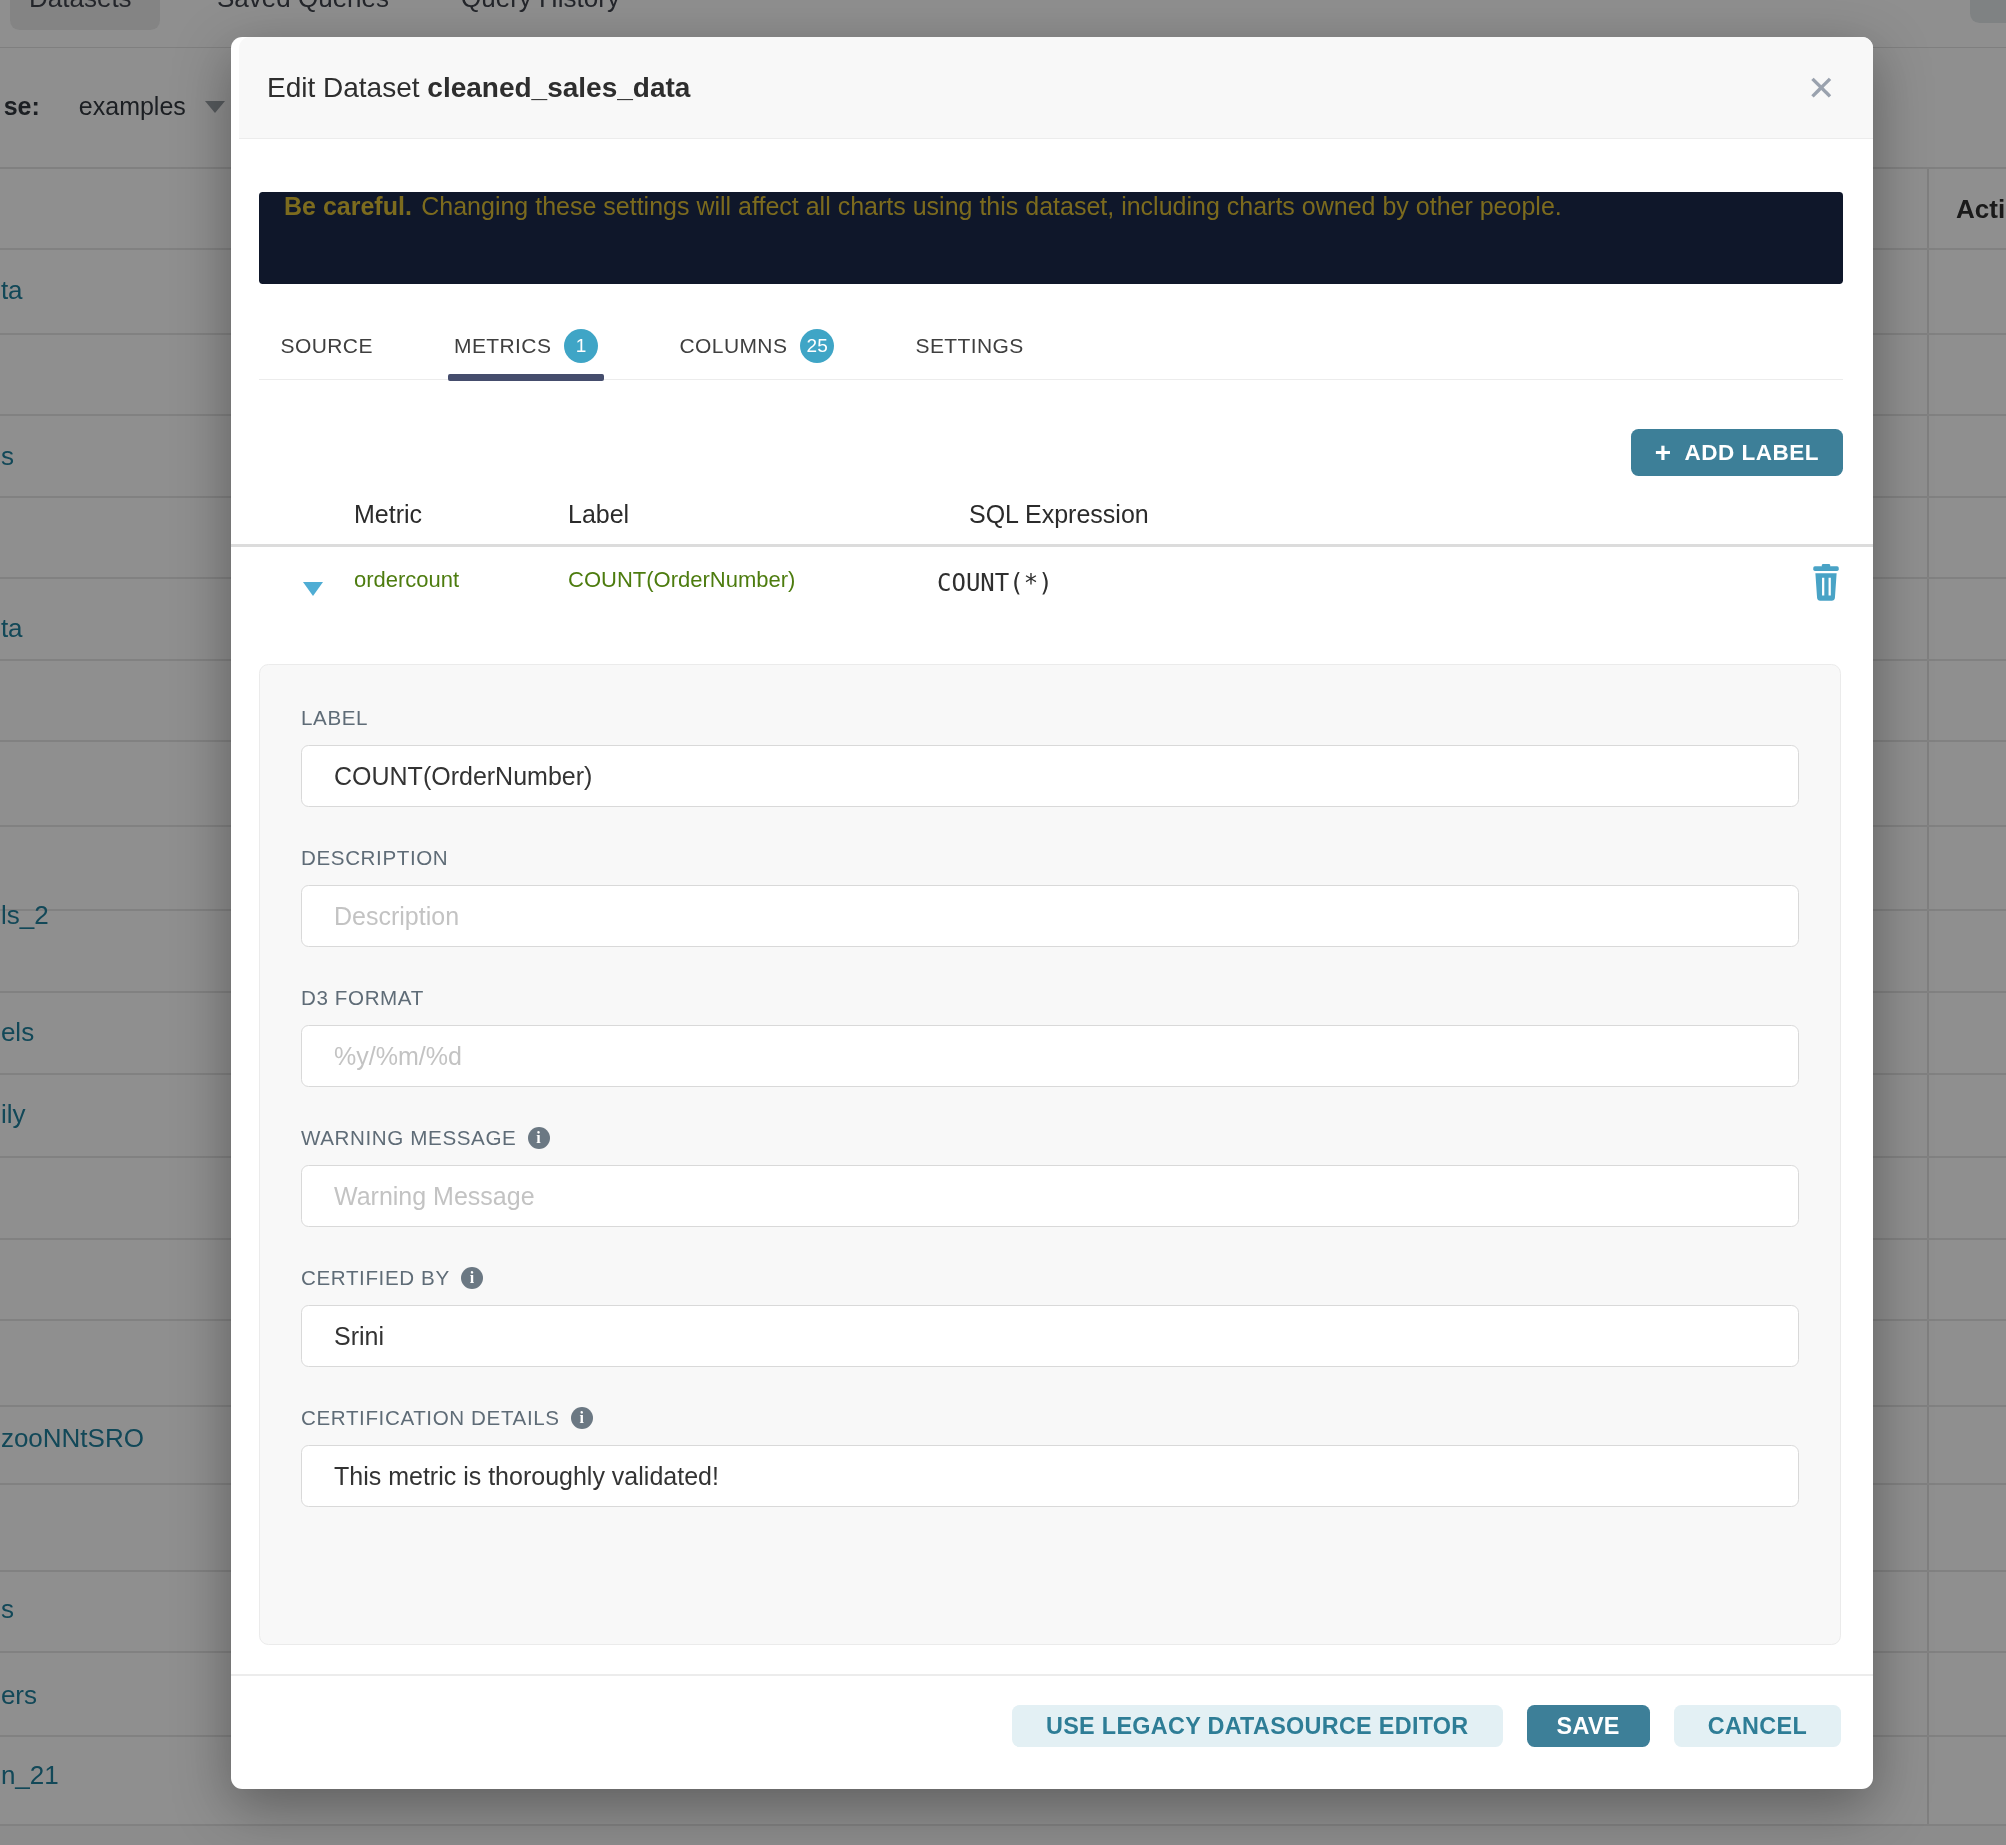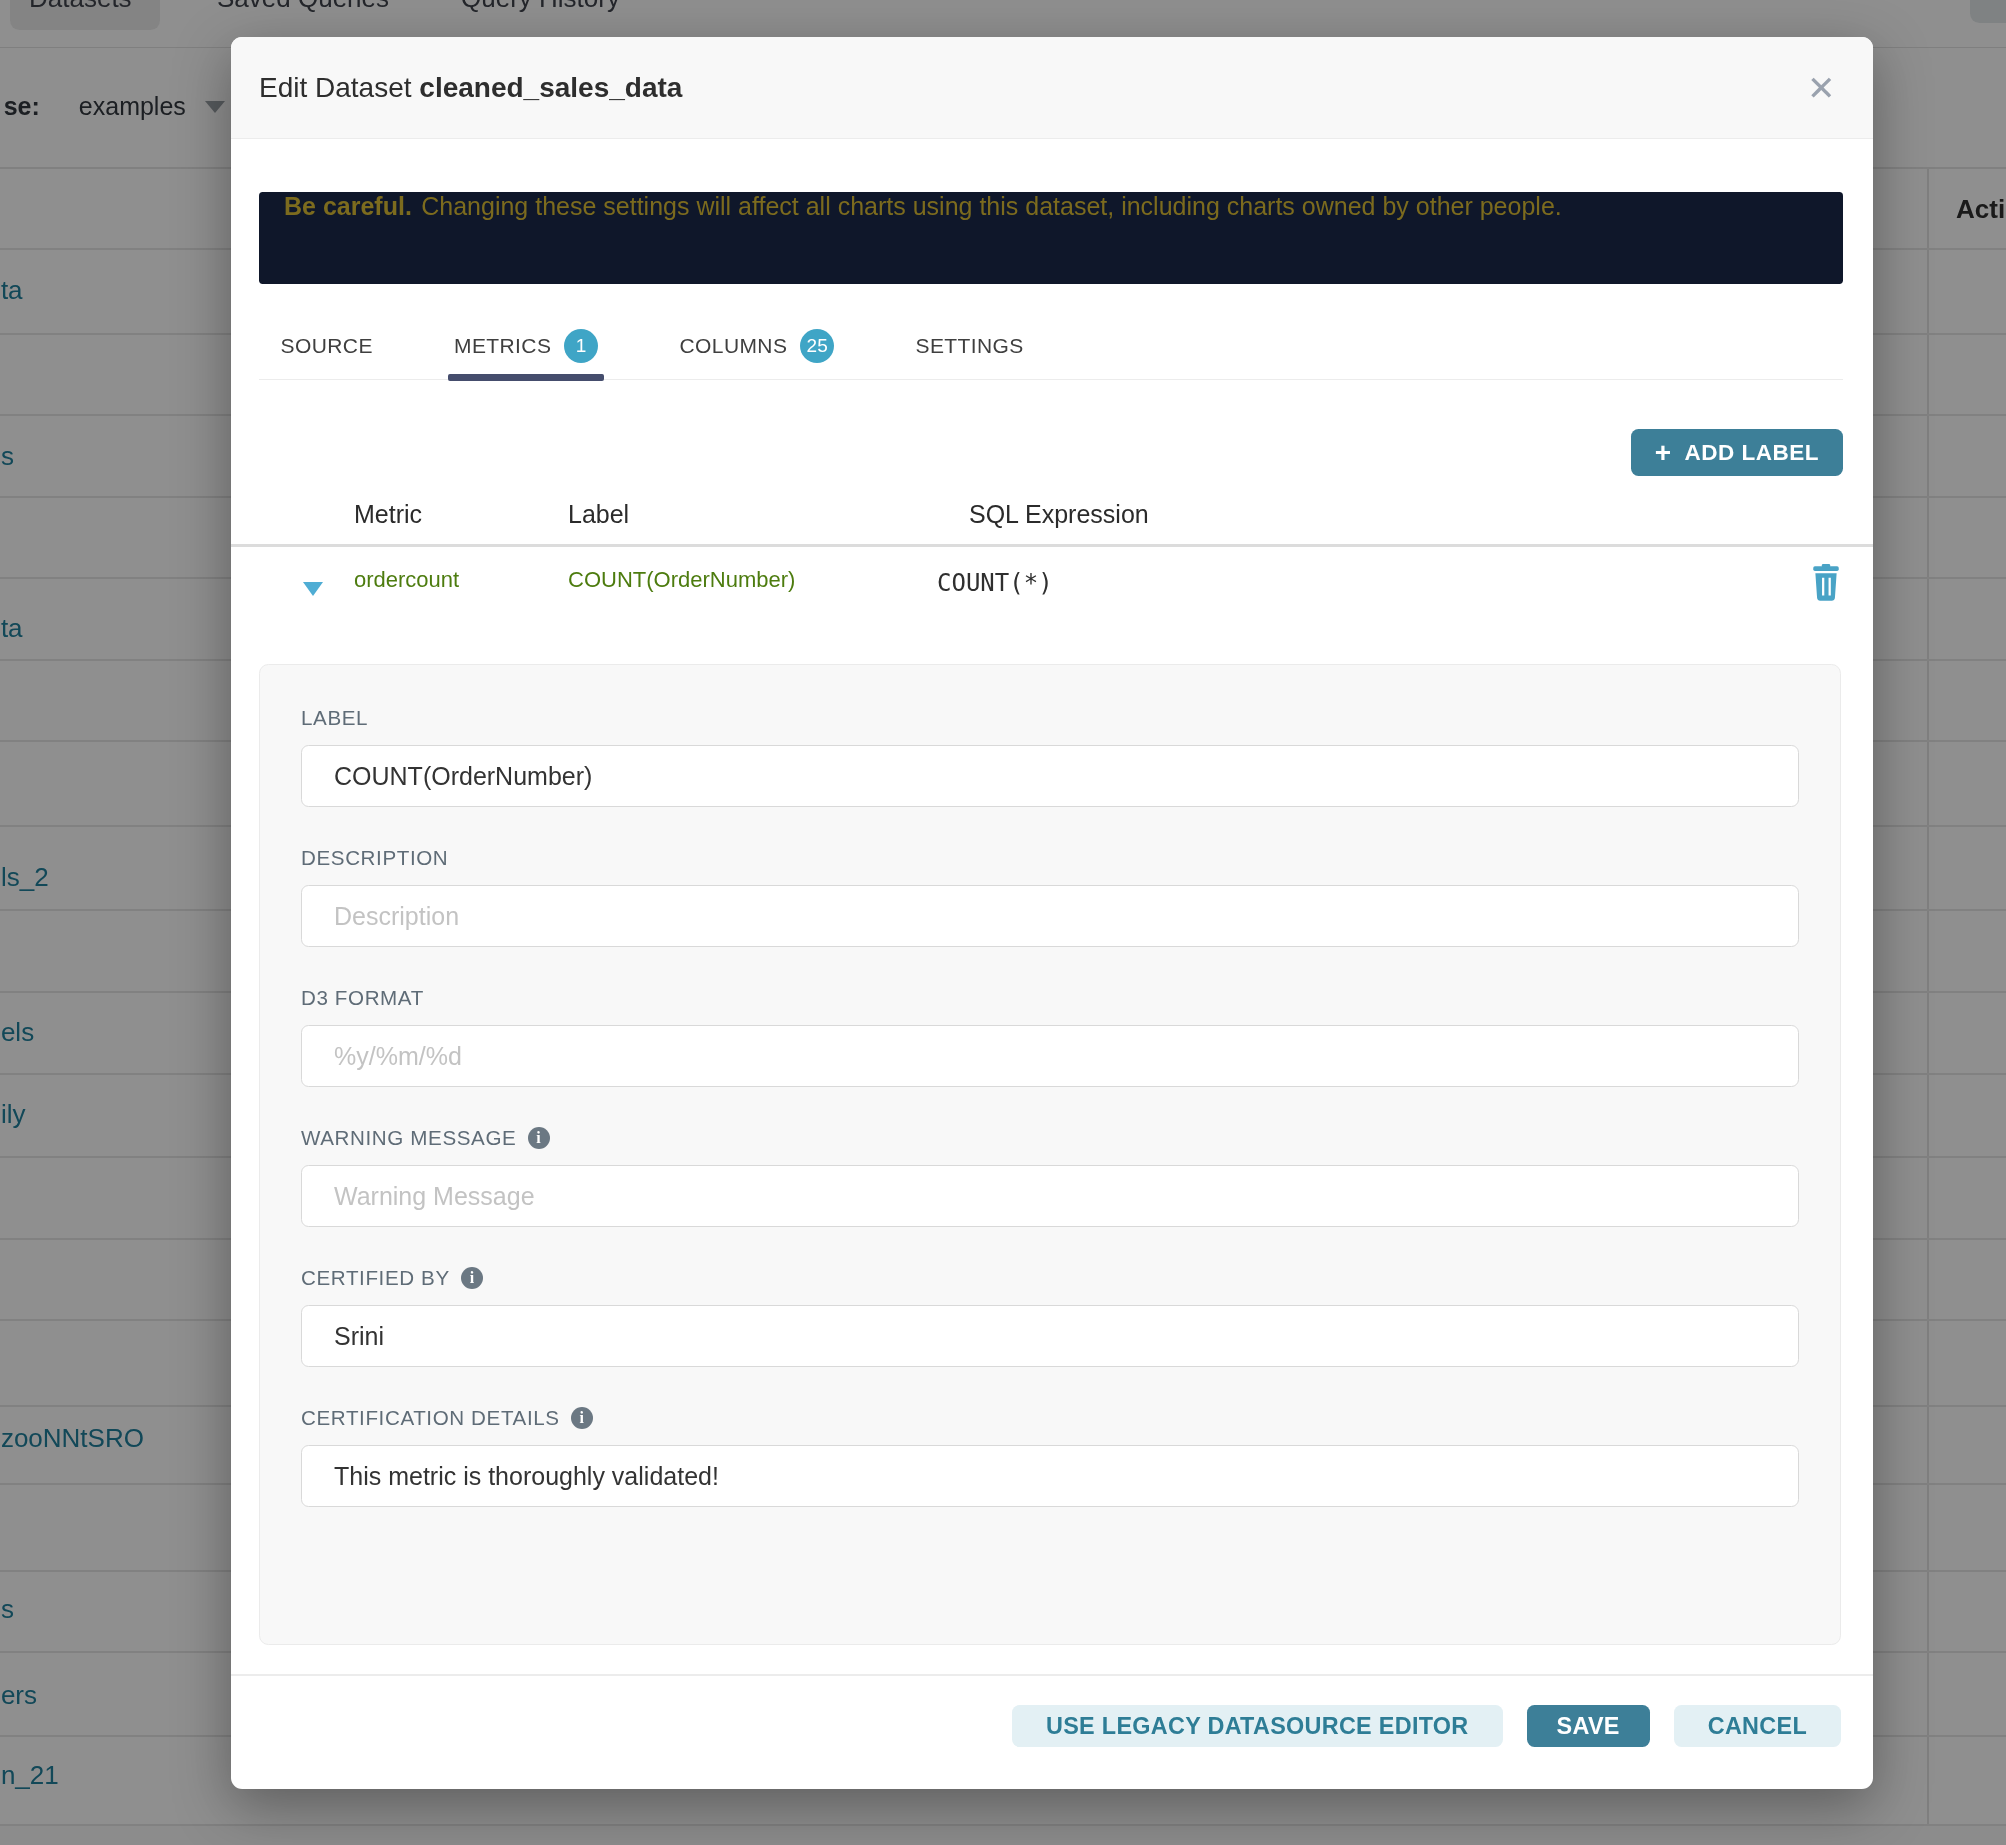--- a/index.html
+++ b/index.html
@@ -22,21 +22,21 @@
   .bg-rowlabel{position:absolute;left:0.9px;font-size:26px;color:#20809d;white-space:nowrap;}
   .bg-actions-header{position:absolute;left:1956px;top:194px;font-size:26px;font-weight:700;color:#2f2f2f;white-space:nowrap;}
   .bg-vline{position:absolute;left:1927px;top:169px;height:1656px;width:1.9px;background:#e3e3e3;}
   .bg-corner-blob{position:absolute;left:1970px;top:-11.2px;width:56px;height:34px;background:#e3e8ea;border-radius:9.4px;}
   .bg-bottom-strip{position:absolute;top:1826px;height:19.7px;left:0;right:0;background:#fafafa;}
   
   .overlay{position:absolute;inset:0;background:rgba(0,0,0,0.44);z-index:5;}
   
   .modal{position:absolute;left:231px;top:37px;width:1642px;height:1752px;background:#fff;
     border-radius:11.2px;box-shadow:0 17px 56px rgba(0,0,0,0.35);z-index:10;}
-  .m-header{position:absolute;top:0;left:0;right:0;height:101px;background:#f8f8f8;
+  .m-header{position:absolute;top:0;left:8px;right:0;height:101px;background:#f8f8f8;
     border-bottom:1.9px solid #ececec;border-radius:11.2px 11.2px 0 0;display:flex;align-items:center;}
   .m-title{margin-left:28px;font-size:28px;color:#2e2e2e;}
   .m-title b{font-weight:700;}
   .m-close{position:absolute;right:28px;top:0;height:101px;display:flex;align-items:center;
     font-size:34px;color:#9aa2ae;cursor:pointer;padding:0 9.4px;}
   .m-banner{position:absolute;top:155px;left:28px;right:30px;height:92px;background:#0f172a;
     border-radius:3.7px;display:flex;align-items:flex-start;padding-left:25px;box-sizing:border-box;
     font-size:25px;color:#7c6b1e;}
   .m-banner b{font-weight:700;margin-right:9.4px;}
   .m-tabs{position:absolute;top:276px;left:28px;right:30px;height:66px;display:flex;align-items:center;
@@ -113,21 +113,21 @@
       <div class="bg-divider" style="top: 1319px;"></div>
       <div class="bg-divider" style="top: 1405px;"></div>
       <div class="bg-divider" style="top: 1483px;"></div>
       <div class="bg-divider" style="top: 1570px;"></div>
       <div class="bg-divider" style="top: 1651px;"></div>
       <div class="bg-divider" style="top: 1735px;"></div>
       <div class="bg-divider" style="top: 1824px;"></div>
       <div class="bg-rowlabel" style="top: 275px;">ta</div>
       <div class="bg-rowlabel" style="top: 441px;">s</div>
       <div class="bg-rowlabel" style="top: 613px;">ta</div>
-      <div class="bg-rowlabel" style="top: 862px;">ls_2</div>
+      <div class="bg-rowlabel" style="top: 900px;">ls_2</div>
       <div class="bg-rowlabel" style="top: 1017px;">els</div>
       <div class="bg-rowlabel" style="top: 1099px;">ily</div>
       <div class="bg-rowlabel" style="top: 1423px;">zooNNtSRO</div>
       <div class="bg-rowlabel" style="top: 1594px;">s</div>
       <div class="bg-rowlabel" style="top: 1680px;">ers</div>
       <div class="bg-rowlabel" style="top: 1760px;">n_21</div>
     </div>
   <div class="bg-bottom-strip"></div>
 </div>
 

